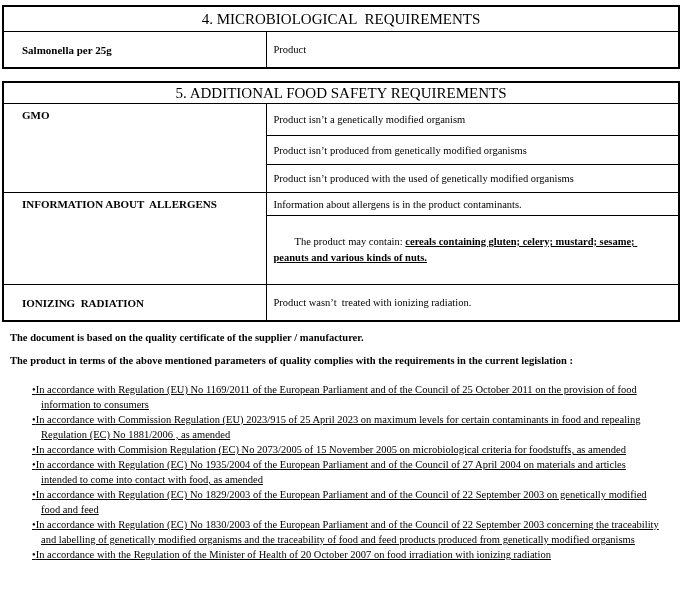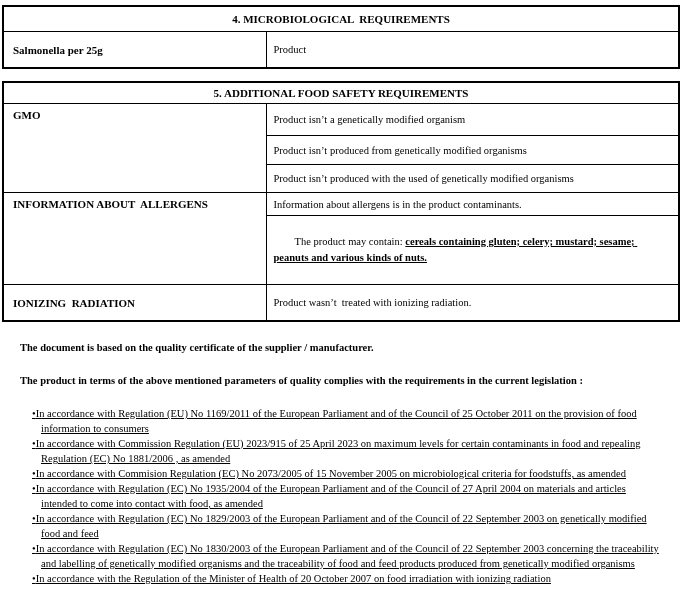--- a/index.html
+++ b/index.html
@@ -14,47 +14,47 @@
 
   table {
     border-collapse: collapse;
     width: 678px;
     table-layout: fixed;
     border: 2px solid #000;
   }
   table.t1 { margin-bottom: 12px; }
   th, td { border: 1px solid #000; white-space: pre-wrap; }
   th.tbl-title {
-    font-size: 11px; font-weight: bold;
+    font-size: 15px; font-weight: normal;
     text-align: center; vertical-align: middle;
     height: 24px; padding: 0 12px;
   }
   table.t2 th.tbl-title { height: 20px; }
   col.c-label { width: 263px; }
   td.label {
     font-weight: bold; font-size: 11px;
-    padding: 2px 4px 2px 9px; vertical-align: middle;
+    padding: 2px 4px 2px 18px; vertical-align: middle;
   }
   td.label.top { vertical-align: top; padding-top: 5px; }
   td.value {
     font-size: 10.5px;
     padding: 2px 8px 2px 7px; vertical-align: middle;
   }
   .h31 { height: 31px; }
   .h27 { height: 27px; }
   .h24 { height: 24px; }
   .h23 { height: 23px; }
   .h18 { height: 18px; }
   .h39 { height: 39px; }
   .contain-cell { line-height: 16px; vertical-align: top; padding-top: 2px; }
   .em { font-weight: bold; text-decoration: underline; }
 
   .notes { margin: 7px 0 0 0; }
   .notes p {
-    margin: 18px; font-weight: bold; font-size: 10.5px;
+    margin: 8px; font-weight: bold; font-size: 10.5px;
     line-height: 15px; white-space: nowrap;
   }
 
   ul.bullets {
     margin: 14px 0 0 0;
     padding: 0 18px 0 39px;
     list-style: none;
     text-decoration: underline;
   }
   ul.bullets li {

